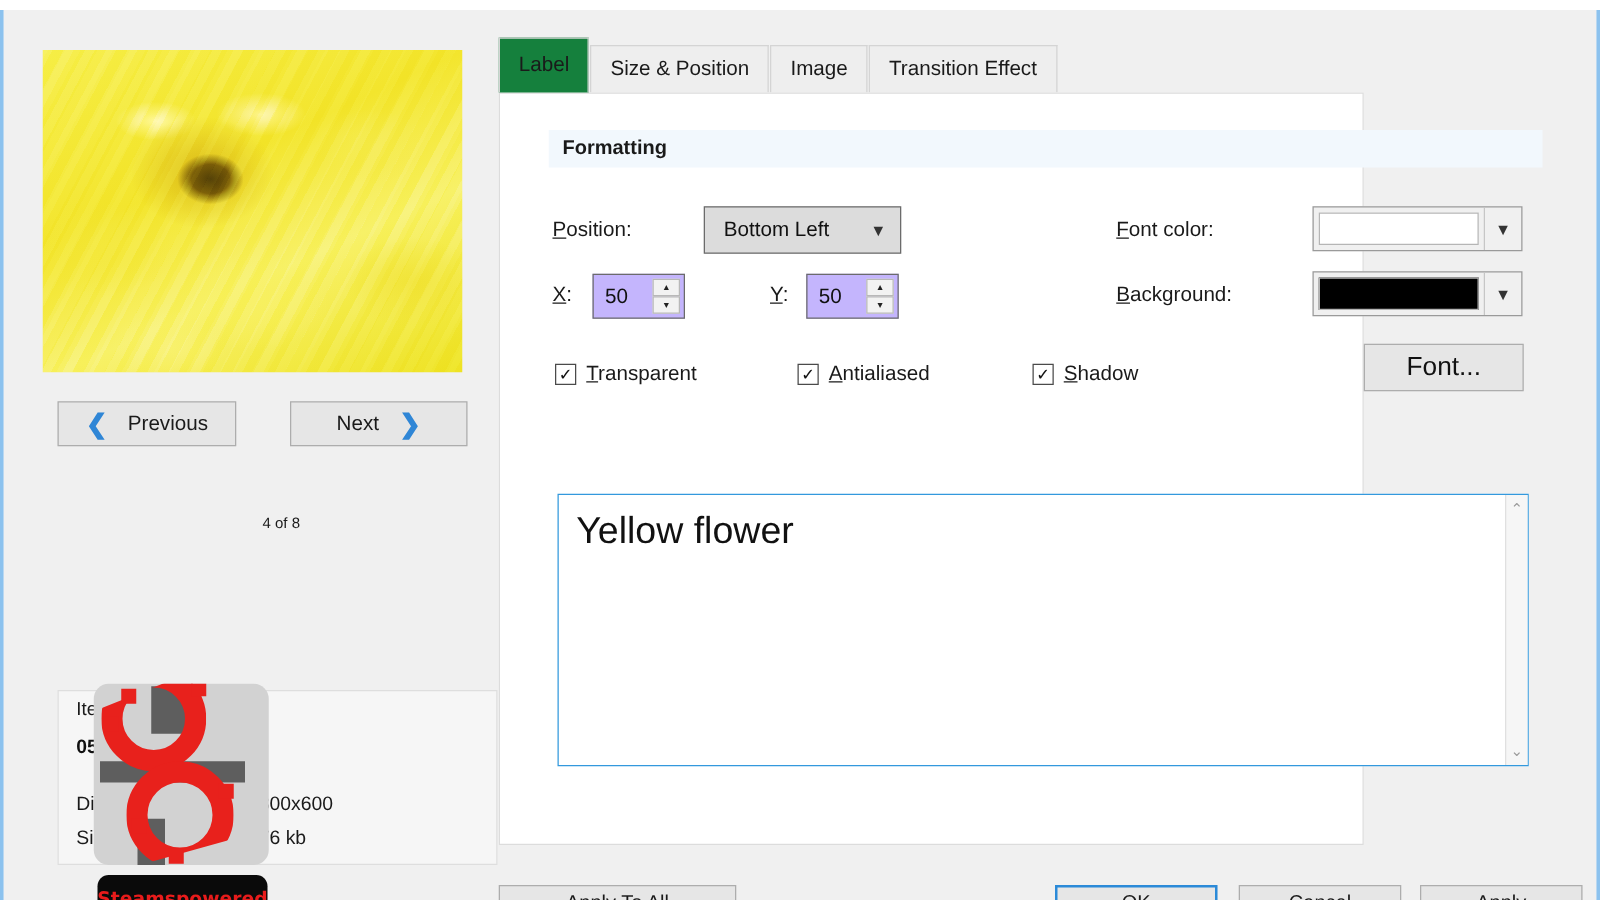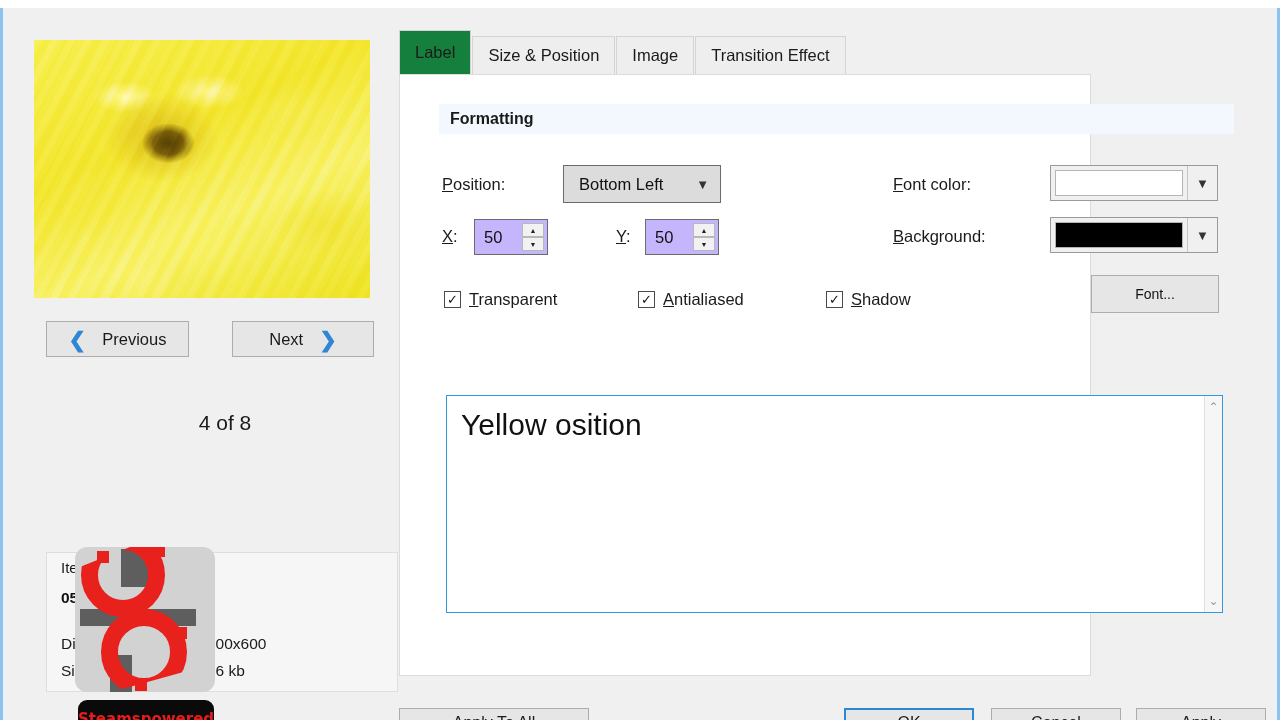--- a/index.html
+++ b/index.html
@@ -95,21 +95,21 @@
     color: #2f86d6;
     font-size: 21px;
     font-weight: bold;
     line-height: 1;
   }
   .counter {
     position: absolute;
     left: 0; top: 379px;
     width: 390px;
     text-align: center;
-    font-size: 21px;
+    font-size: 12px;
     color: #1a1a1a;
   }
 
   .props-box {
     position: absolute;
     left: 16px; top: 520px;
     width: 352px; height: 140px;
     background: #f6f6f6;
     border: 1px solid #dedede;
   }
@@ -327,21 +327,21 @@
     color: #333;
   }
 
   .fontbtn {
     position: absolute;
     left: 1087px - 396px; top: 0;
     width: 128px; height: 38px;
     background: #e6e6e6;
     border: 1px solid #adadad;
     display: flex; align-items: center; justify-content: center;
-    font-size: 14px;
+    font-size: 21px;
     color: #111;
     cursor: pointer;
   }
 
   .textarea {
     position: absolute;
     left: 46px; top: 320px;
     width: 777px; height: 218px;
     background: #ffffff;
     border: 1px solid #3399dd;
@@ -527,21 +527,21 @@
       </div>
       <div class="colorcombo" style="left:650px; top:142px;">
         <span class="swatch" id="sw-bg" style="background: rgb(0, 0, 0);"></span>
         <span class="cc-arrow">▼</span>
       </div>
 
       <div class="fontbtn" style="left:691px; top:200px;">Font...</div>
 
 
       <div class="textarea">
-        <div class="ta-body">Yellow osition</div>
+        <div class="ta-body">Yellow flower</div>
         <div class="ta-scroll">
           <span>⌃</span>
           <span>⌄</span>
         </div>
       </div>
     </div>
 
     <div class="btm">
       <div class="dlgbtn applyall">
         <span>Apply To All</span>

